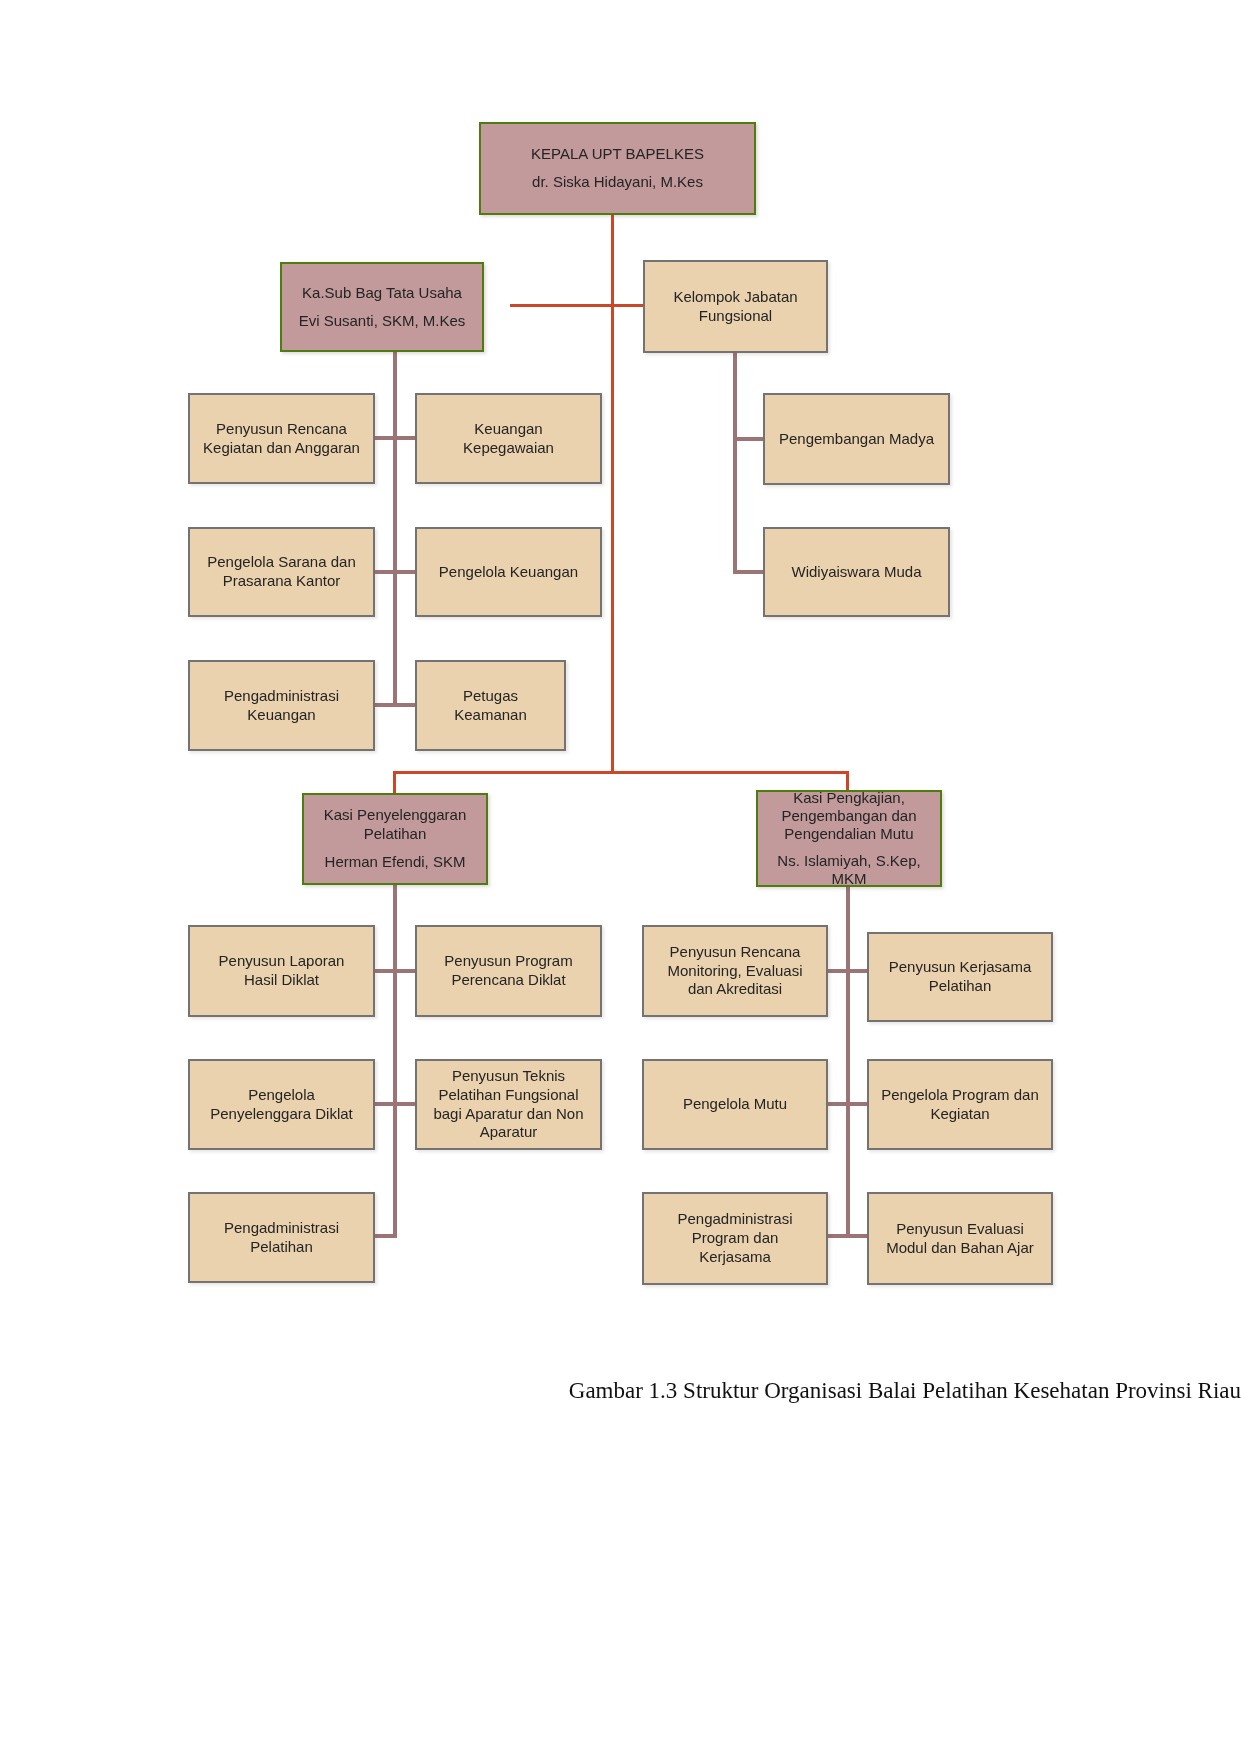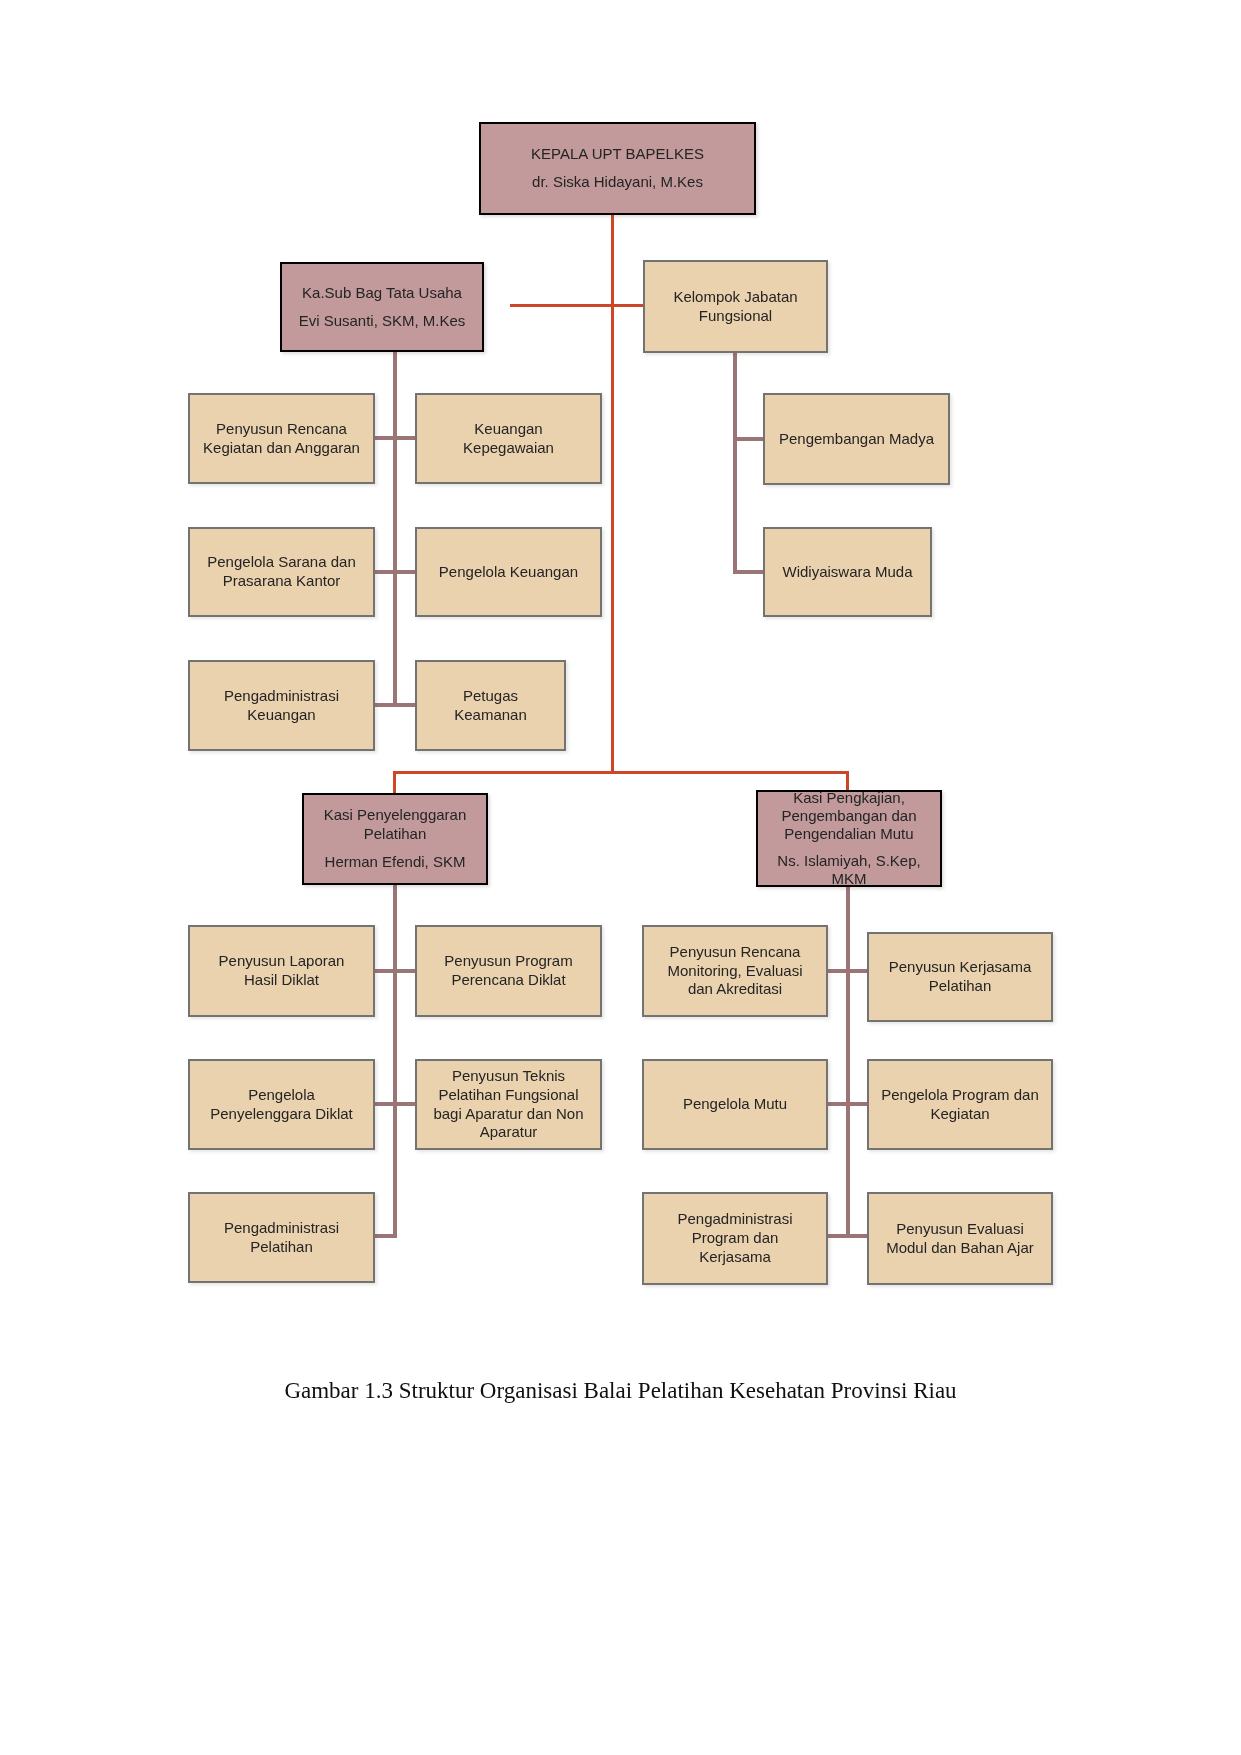--- a/index.html
+++ b/index.html
@@ -11,30 +11,30 @@
     position:absolute; box-sizing:border-box;
     display:flex; flex-direction:column; align-items:center; justify-content:center;
     text-align:center; font-size:15px; line-height:1.25; color:#242424;
     padding:4px 10px;
   }
   .tan {
     background:#ebd2ae; border:2px solid #737373;
     box-shadow:2px 2px 3px rgba(100,80,60,0.15);
   }
   .mauve {
-    background:#c29a9c; border:2px solid #000000;
+    background:#c29a9c; border:2px solid #4d7c0f;
     box-shadow:2px 2px 3px rgba(90,60,60,0.18);
   }
   .leader { gap:9px; }
   .tight  { gap:10px; line-height:1.18; }
   .line { position:absolute; }
   .red   { background:#cb4728; }
   .brown { background:#9b7476; }
   .caption {
-    position:absolute; left:0; width:100%; text-align:center;
+    position:absolute; left:0; width:100%; text-align:right;
     font-family:"Liberation Serif", serif; font-size:23px; color:#101010;
   }
 </style>
 </head>
 <body>
 
 <div class="canvas">
 
   <div class="line red" style="left:611px;top:215px;width:3px;height:559px"></div>
   <div class="line red" style="left:510px;top:304px;width:133px;height:3px"></div>
@@ -100,21 +100,21 @@
   <div class="box tan" style="left:188px;top:660px;width:187px;height:91px">
     <span>Pengadministrasi Keuangan</span>
   </div>
   <div class="box tan" style="left:415px;top:660px;width:151px;height:91px">
     <span>Petugas Keamanan</span>
   </div>
 
   <div class="box tan" style="left:763px;top:393px;width:187px;height:92px">
     <span>Pengembangan Madya</span>
   </div>
-  <div class="box tan" style="left:763px;top:527px;width:169px;height:90px">
+  <div class="box tan" style="left:763px;top:527px;width:187px;height:90px">
     <span>Widiyaiswara Muda</span>
   </div>
 
   <div class="box tan" style="left:188px;top:925px;width:187px;height:92px">
     <span>Penyusun Laporan Hasil Diklat</span>
   </div>
   <div class="box tan" style="left:415px;top:925px;width:187px;height:92px">
     <span>Penyusun Program Perencana Diklat</span>
   </div>
   <div class="box tan" style="left:188px;top:1059px;width:187px;height:91px">

